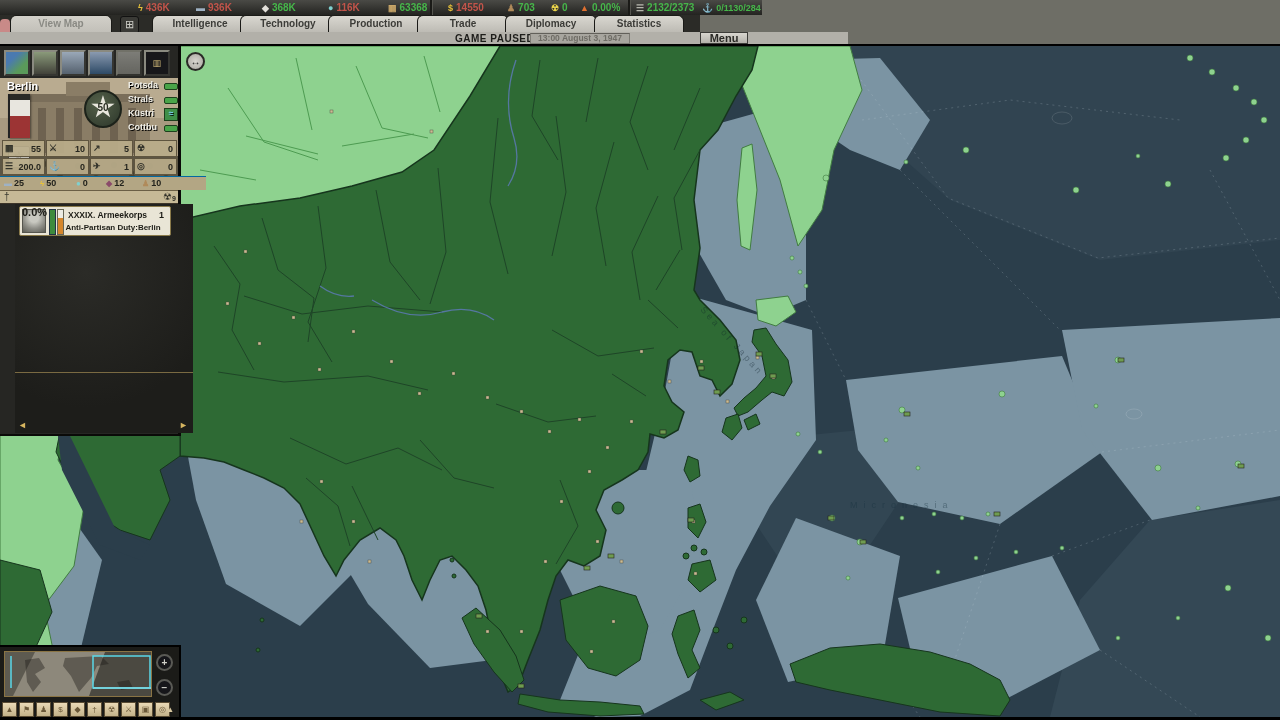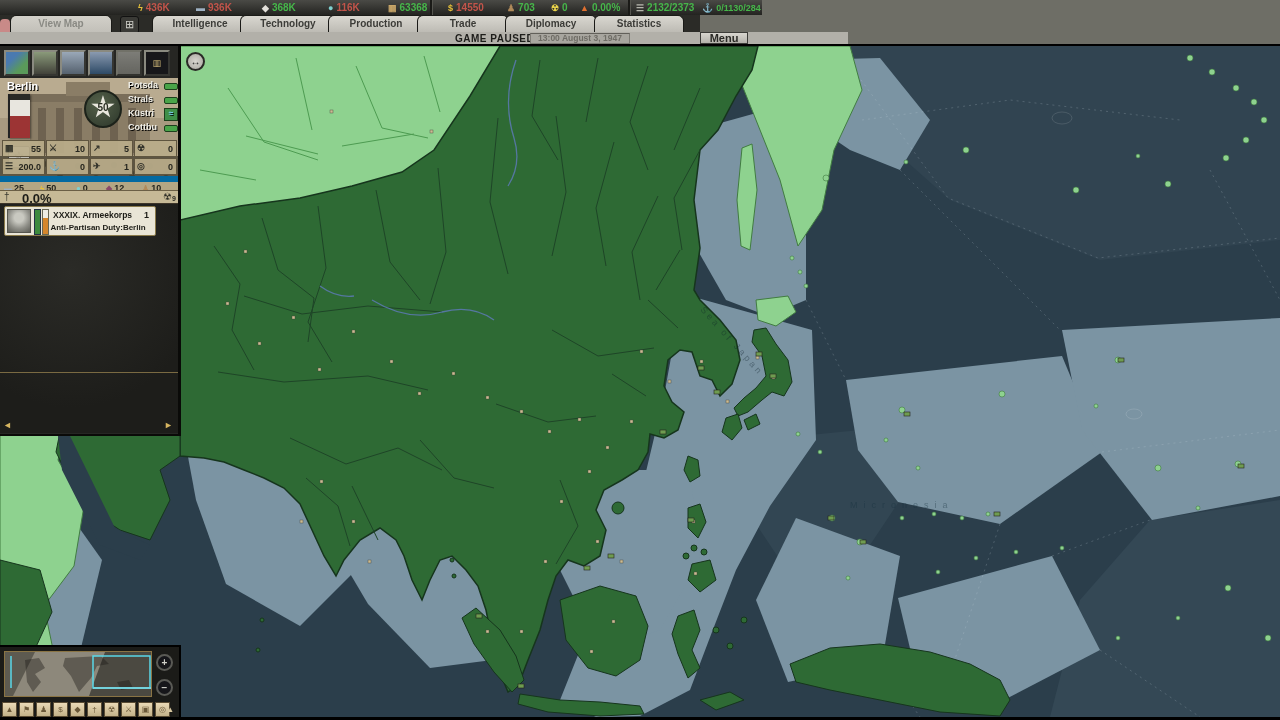--- a/index.html
+++ b/index.html
@@ -62,31 +62,31 @@
   .adj{position:absolute;left:128px;width:50px;height:13px;z-index:3;font-size:9px;font-weight:bold;
     color:#f0efe8;text-shadow:1px 1px 0 #000;}
   .adj .conn{position:absolute;right:0;top:3px;width:12px;height:5px;background:#49a449;
     border:1px solid #1d401d;border-radius:2px;}
   .adj .river{position:absolute;right:0;top:0;width:12px;height:11px;background:#3f8f48;
     border:1px solid #1d401d;color:#7fd8ff;font-size:8px;line-height:10px;text-align:center;font-weight:bold;}
   .statcell{position:absolute;width:43px;height:17px;background:rgba(186,172,138,.92);
     border:1px solid #5f553f;box-sizing:border-box;z-index:4;font-size:9px;font-weight:bold;color:#26261f;}
   .statcell i{font-style:normal;position:absolute;left:2px;top:2px;font-size:9px;color:#33332b;}
   .statcell b{position:absolute;right:3px;top:3px;}
-  #resstrip{position:absolute;left:0;top:130px;width:178px;height:14px;background:#b3a684;
-    border-top:6px solid #0369a1;box-sizing:border-box;z-index:5;}
+  #resstrip{position:absolute;left:0;top:130px;width:206px;height:14px;background:#b3a684;
+    border-top:1px solid #0369a1;box-sizing:border-box;z-index:5;}
   #resstrip .pr{position:absolute;top:1px;font-size:9px;font-weight:bold;color:#23231d;}
   #resstrip i{font-style:normal;font-size:8px;margin-right:2px;}
   #revolt{position:absolute;left:0;top:144px;width:178px;height:14px;background:#c6b996;
     border-top:1px solid #6b5f45;border-bottom:1px solid #3c3428;box-sizing:border-box;z-index:5;}
   #revolt .knife{position:absolute;left:4px;top:0;font-size:10px;color:#3a3a30;}
-  #revolt b{position:absolute;left:22px;top:0;font-size:13px;color:#1d1d18;}
+  #revolt b{position:absolute;left:22px;top:15px;font-size:11px;color:#1d1d18;}
   #revolt .nuk{position:absolute;right:6px;top:0;font-size:10px;color:#2e2e26;}
   #revolt .nukn{position:absolute;right:2px;top:4px;font-size:7px;font-weight:bold;color:#2e2e26;}
-  #unitlist{position:absolute;left:0;top:158px;width:178px;height:229px;
+  #unitlist{position:absolute;left:15px;top:158px;width:178px;height:229px;
     background:radial-gradient(circle at 40% 30%, #2b2b27, #1d1d1a 70%);}
   #unitcard{position:absolute;left:4px;top:2px;width:152px;height:30px;background:#e9e5d6;
     border:1px solid #8a7a4a;border-radius:2px;box-sizing:border-box;}
   #portrait{position:absolute;left:2px;top:2px;width:24px;height:24px;
     background:radial-gradient(circle at 50% 35%, #c9c9c1 25%, #8f8f88 60%, #5c5c55);
     border:1px solid #55554e;box-sizing:border-box;}
   #bar-org{position:absolute;left:29px;top:2px;width:5px;height:24px;background:#3d8b3d;border:1px solid #234;}
   #bar-str{position:absolute;left:37px;top:2px;width:5px;height:24px;border:1px solid #665;
     background:linear-gradient(#ececе4 0 35%, #d4862c 35% 100%);
     background:linear-gradient(#ecece4 0 35%, #d4862c 35% 100%);}

